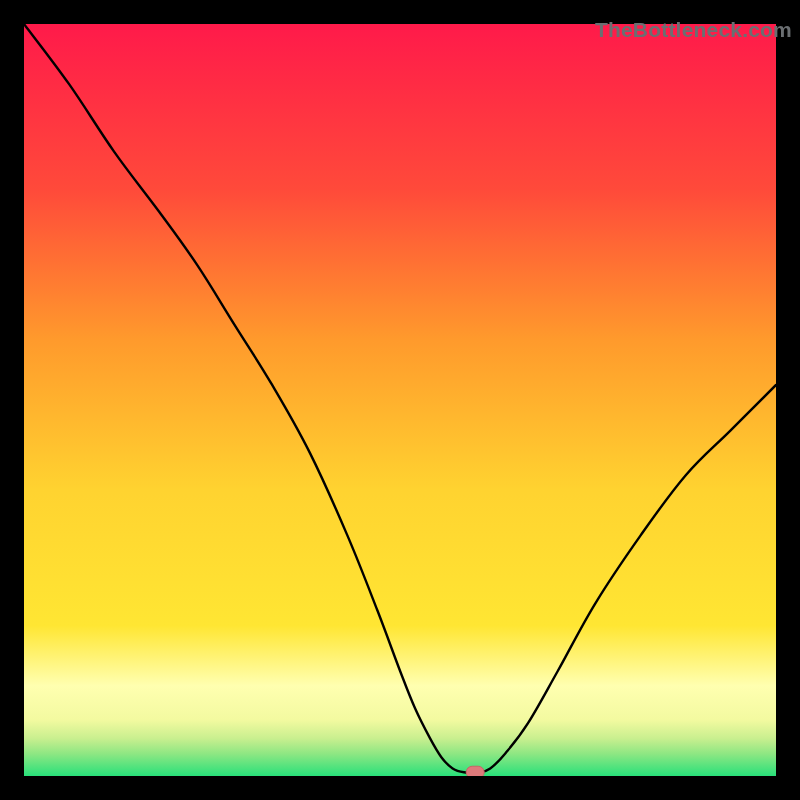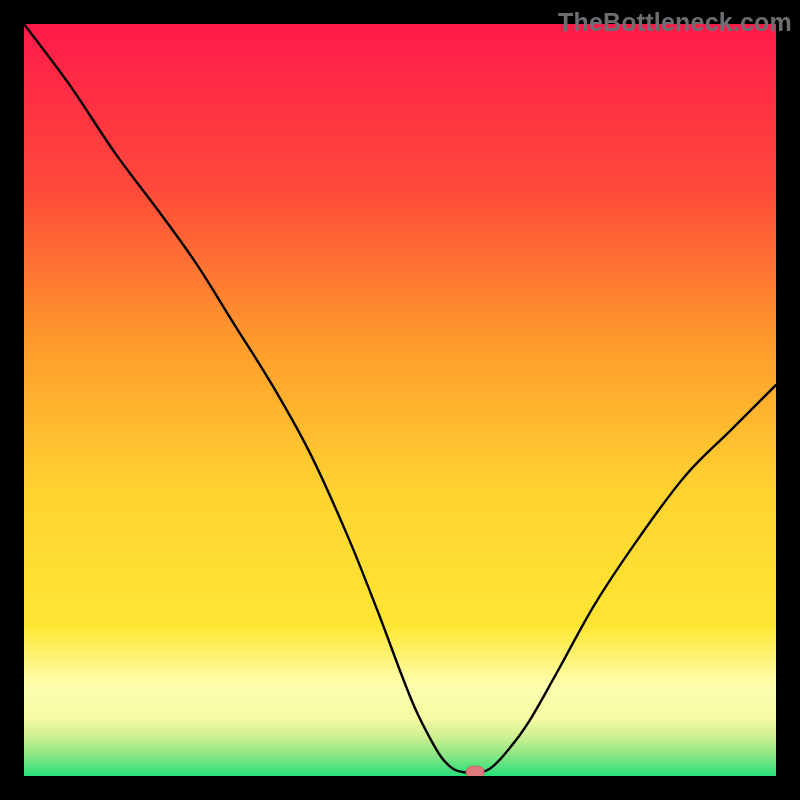--- a/index.html
+++ b/index.html
@@ -9,23 +9,23 @@
     font-family: Arial, Helvetica, sans-serif;
   }
   .stage {
     width: 800px;
     height: 800px;
     position: relative;
     background: #000;
   }
   .watermark {
     position: absolute;
-    top: 8px;
+    top: 18px;
     right: 8px;
-    font-size: 25px;
+    font-size: 21px;
     font-weight: 600;
     letter-spacing: 0.2px;
     color: #6b6f72;
     z-index: 10;
   }
   .plot {
     position: absolute;
     left: 24px;
     top: 24px;
     width: 752px;     

